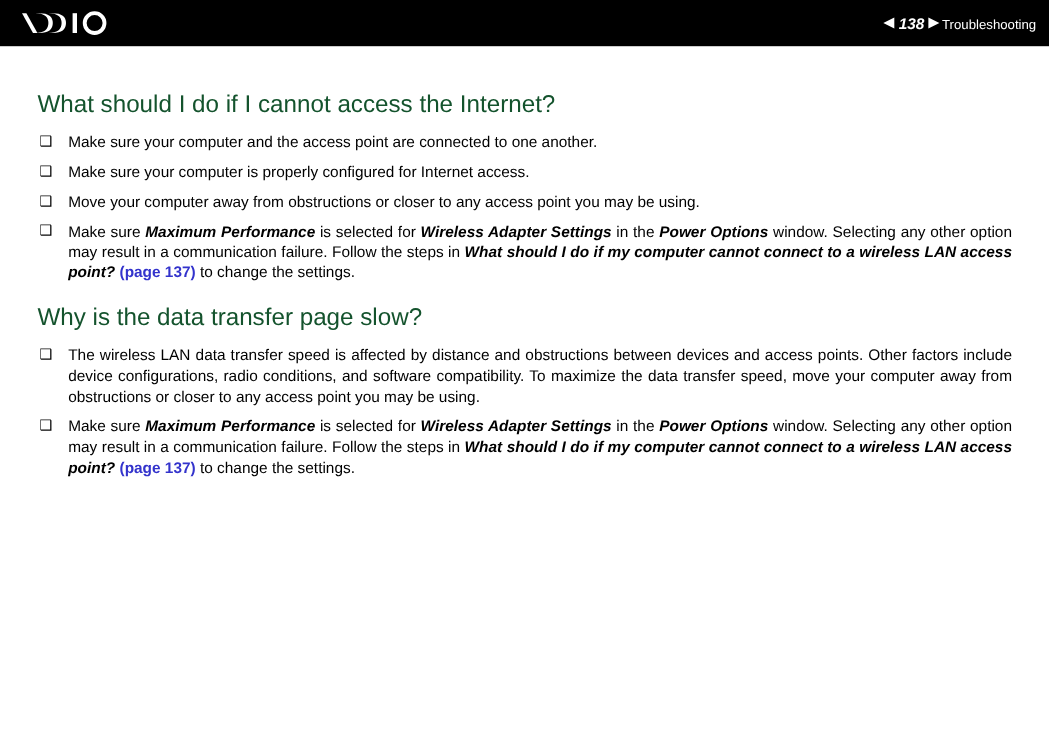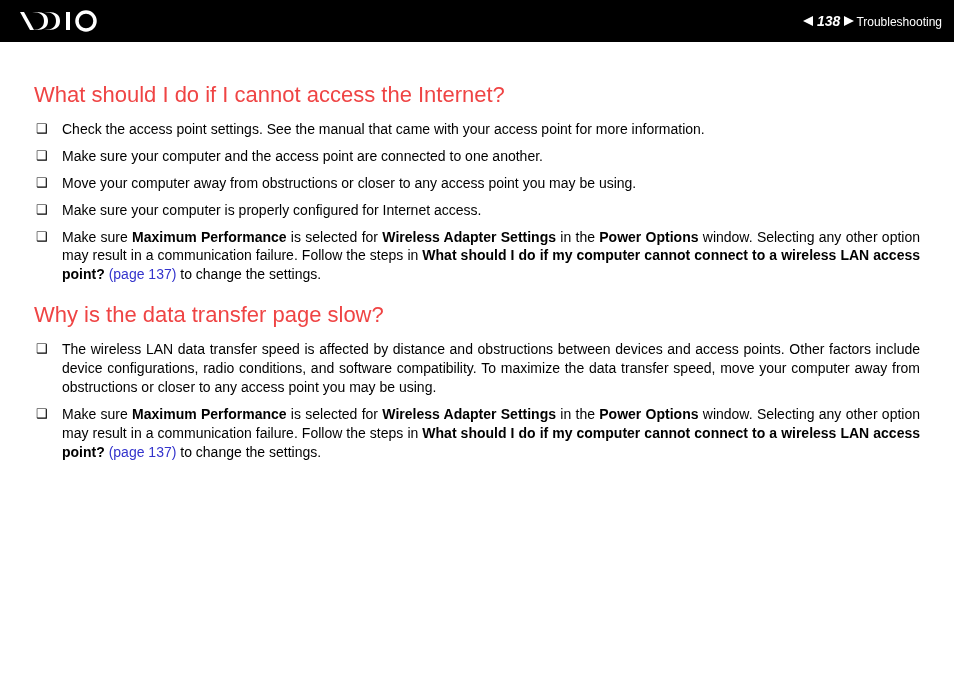--- a/index.html
+++ b/index.html
@@ -51,21 +51,21 @@
     font-size: 14px;
   }
   .section-title {
     font-size: 12px;
     font-weight: normal;
   }
   .content {
     padding: 40px 34px 20px 34px;
   }
   h2.blue {
-    color: #ef4444;
+    color: #14532d;
     font-weight: normal;
     font-size: 22px;
     margin-bottom: 12px;
     margin-top: 18px;
   }
   h2.blue:first-child { margin-top: 0; }
   ul.bullets {
     list-style: none;
     padding: 0;
     margin: 0 0 10px 0;
@@ -79,22 +79,22 @@
     color: #000;
     text-align: justify;
   }
   ul.bullets li::before {
     content: "❑";
     position: absolute;
     left: 2px;
     top: 0;
     font-size: 13px;
   }
-  .b { font-weight: bold; }
-  .link { color: #3333cc; font-weight: normal; }
+  .b { font-weight: bold; font-style: italic; }
+  .link { color: #3333cc; font-weight: bold; }
 </style>
 </head>
 <body>
 
 <div class="header">
   <div class="logo">
     <svg width="90" height="22" viewBox="0 0 90 22">
       <path d="M0 2 L10 20 L14 20 L4 2 Z" fill="#fff"></path>
       <path d="M12 2 Q24 2 24 11 Q24 20 12 20 L16 20 Q28 20 28 11 Q28 2 16 2 Z M24 2 Q36 2 36 11 Q36 20 24 20 L28 20 Q40 20 40 11 Q40 2 28 2 Z" fill="#fff"></path>
       <rect x="46" y="2" width="4" height="18" fill="#fff"></rect>
@@ -108,24 +108,23 @@
       <div class="arrow-right"></div>
     </div>
     <div class="section-title">Troubleshooting</div>
   </div>
 </div>
 
 <div class="content">
 
   <h2 class="blue">What should I do if I cannot access the Internet?</h2>
   <ul class="bullets">
-    <li>Check the access point settings. See the manual that came with your access point for more information.</li>
     <li>Make sure your computer and the access point are connected to one another.</li>
+    <li>Make sure your computer is properly configured for Internet access.</li>
     <li>Move your computer away from obstructions or closer to any access point you may be using.</li>
-    <li>Make sure your computer is properly configured for Internet access.</li>
     <li>
       <span>Make sure </span><span class="b">Maximum Performance</span><span> is selected for </span><span class="b">Wireless Adapter Settings</span><span> in the </span><span class="b">Power Options</span><span> window. Selecting any other option may result in a communication failure. Follow the steps in </span><span class="b">What should I do if my computer cannot connect to a wireless LAN access point? </span><span class="link">(page 137)</span><span> to change the settings.</span>
     </li>
   </ul>
 
   <h2 class="blue">Why is the data transfer page slow?</h2>
   <ul class="bullets">
     <li>The wireless LAN data transfer speed is affected by distance and obstructions between devices and access points. Other factors include device configurations, radio conditions, and software compatibility. To maximize the data transfer speed, move your computer away from obstructions or closer to any access point you may be using.</li>
     <li>
       <span>Make sure </span><span class="b">Maximum Performance</span><span> is selected for </span><span class="b">Wireless Adapter Settings</span><span> in the </span><span class="b">Power Options</span><span> window. Selecting any other option may result in a communication failure. Follow the steps in </span><span class="b">What should I do if my computer cannot connect to a wireless LAN access point? </span><span class="link">(page 137)</span><span> to change the settings.</span>

